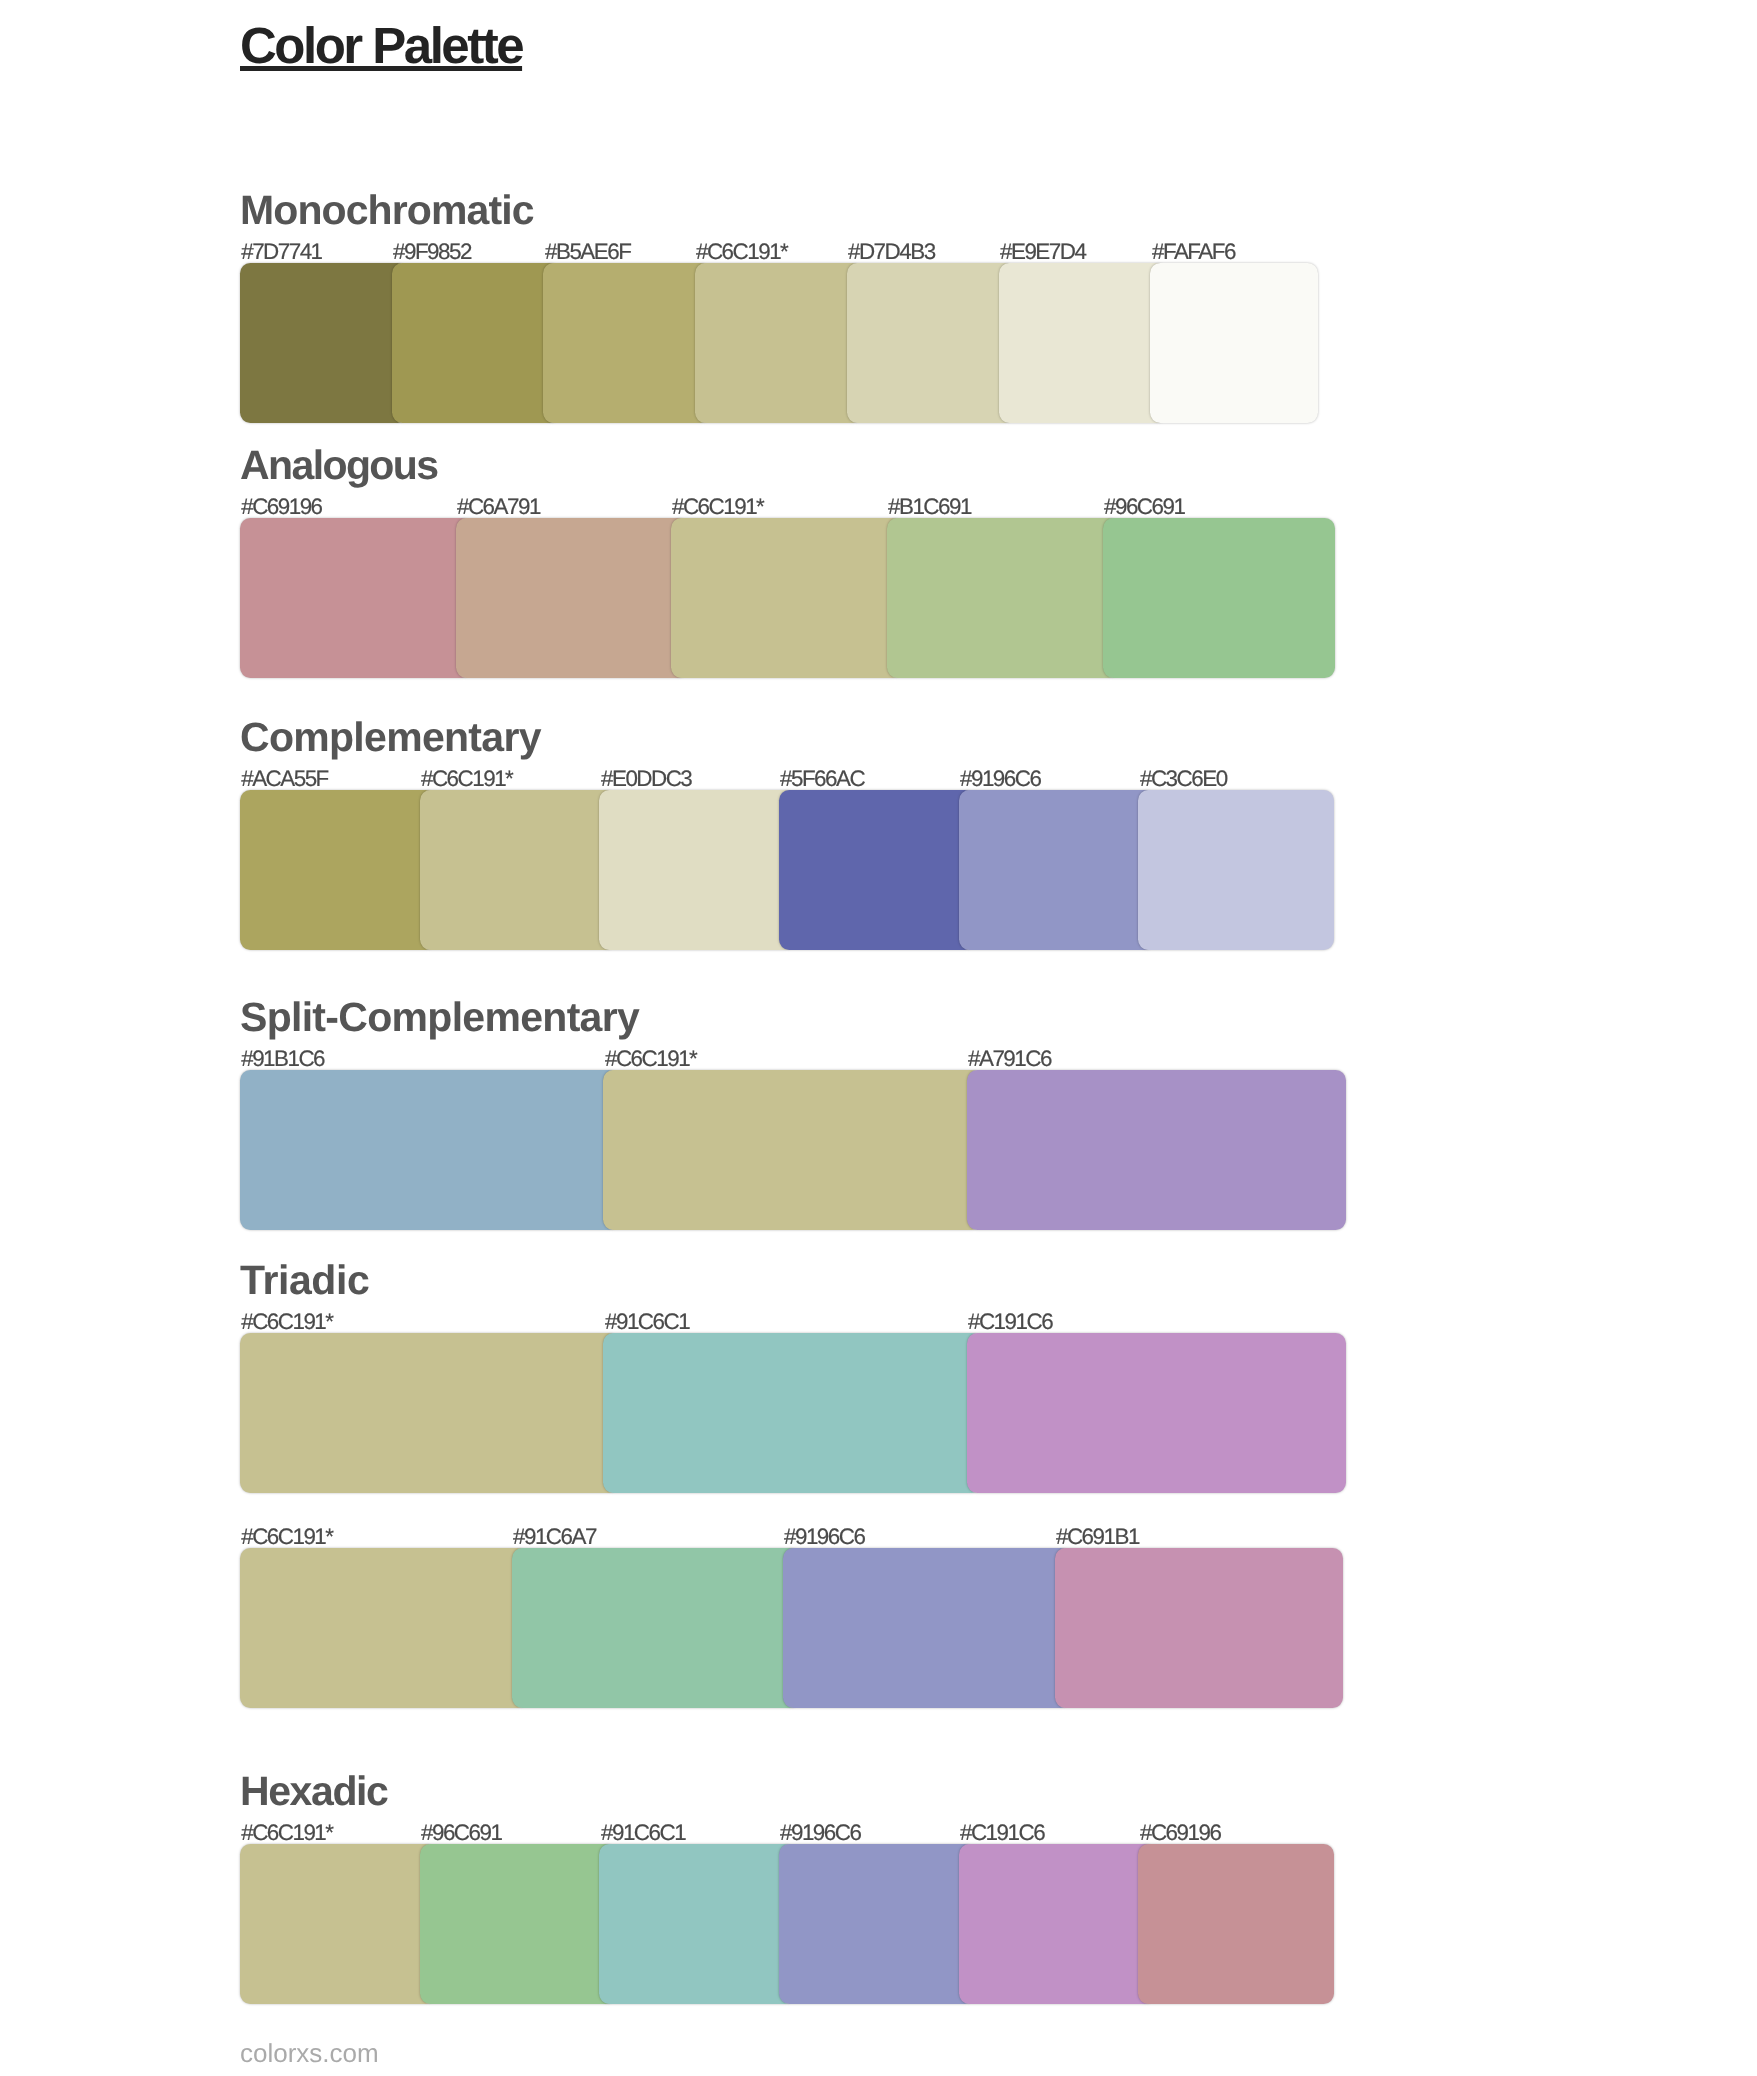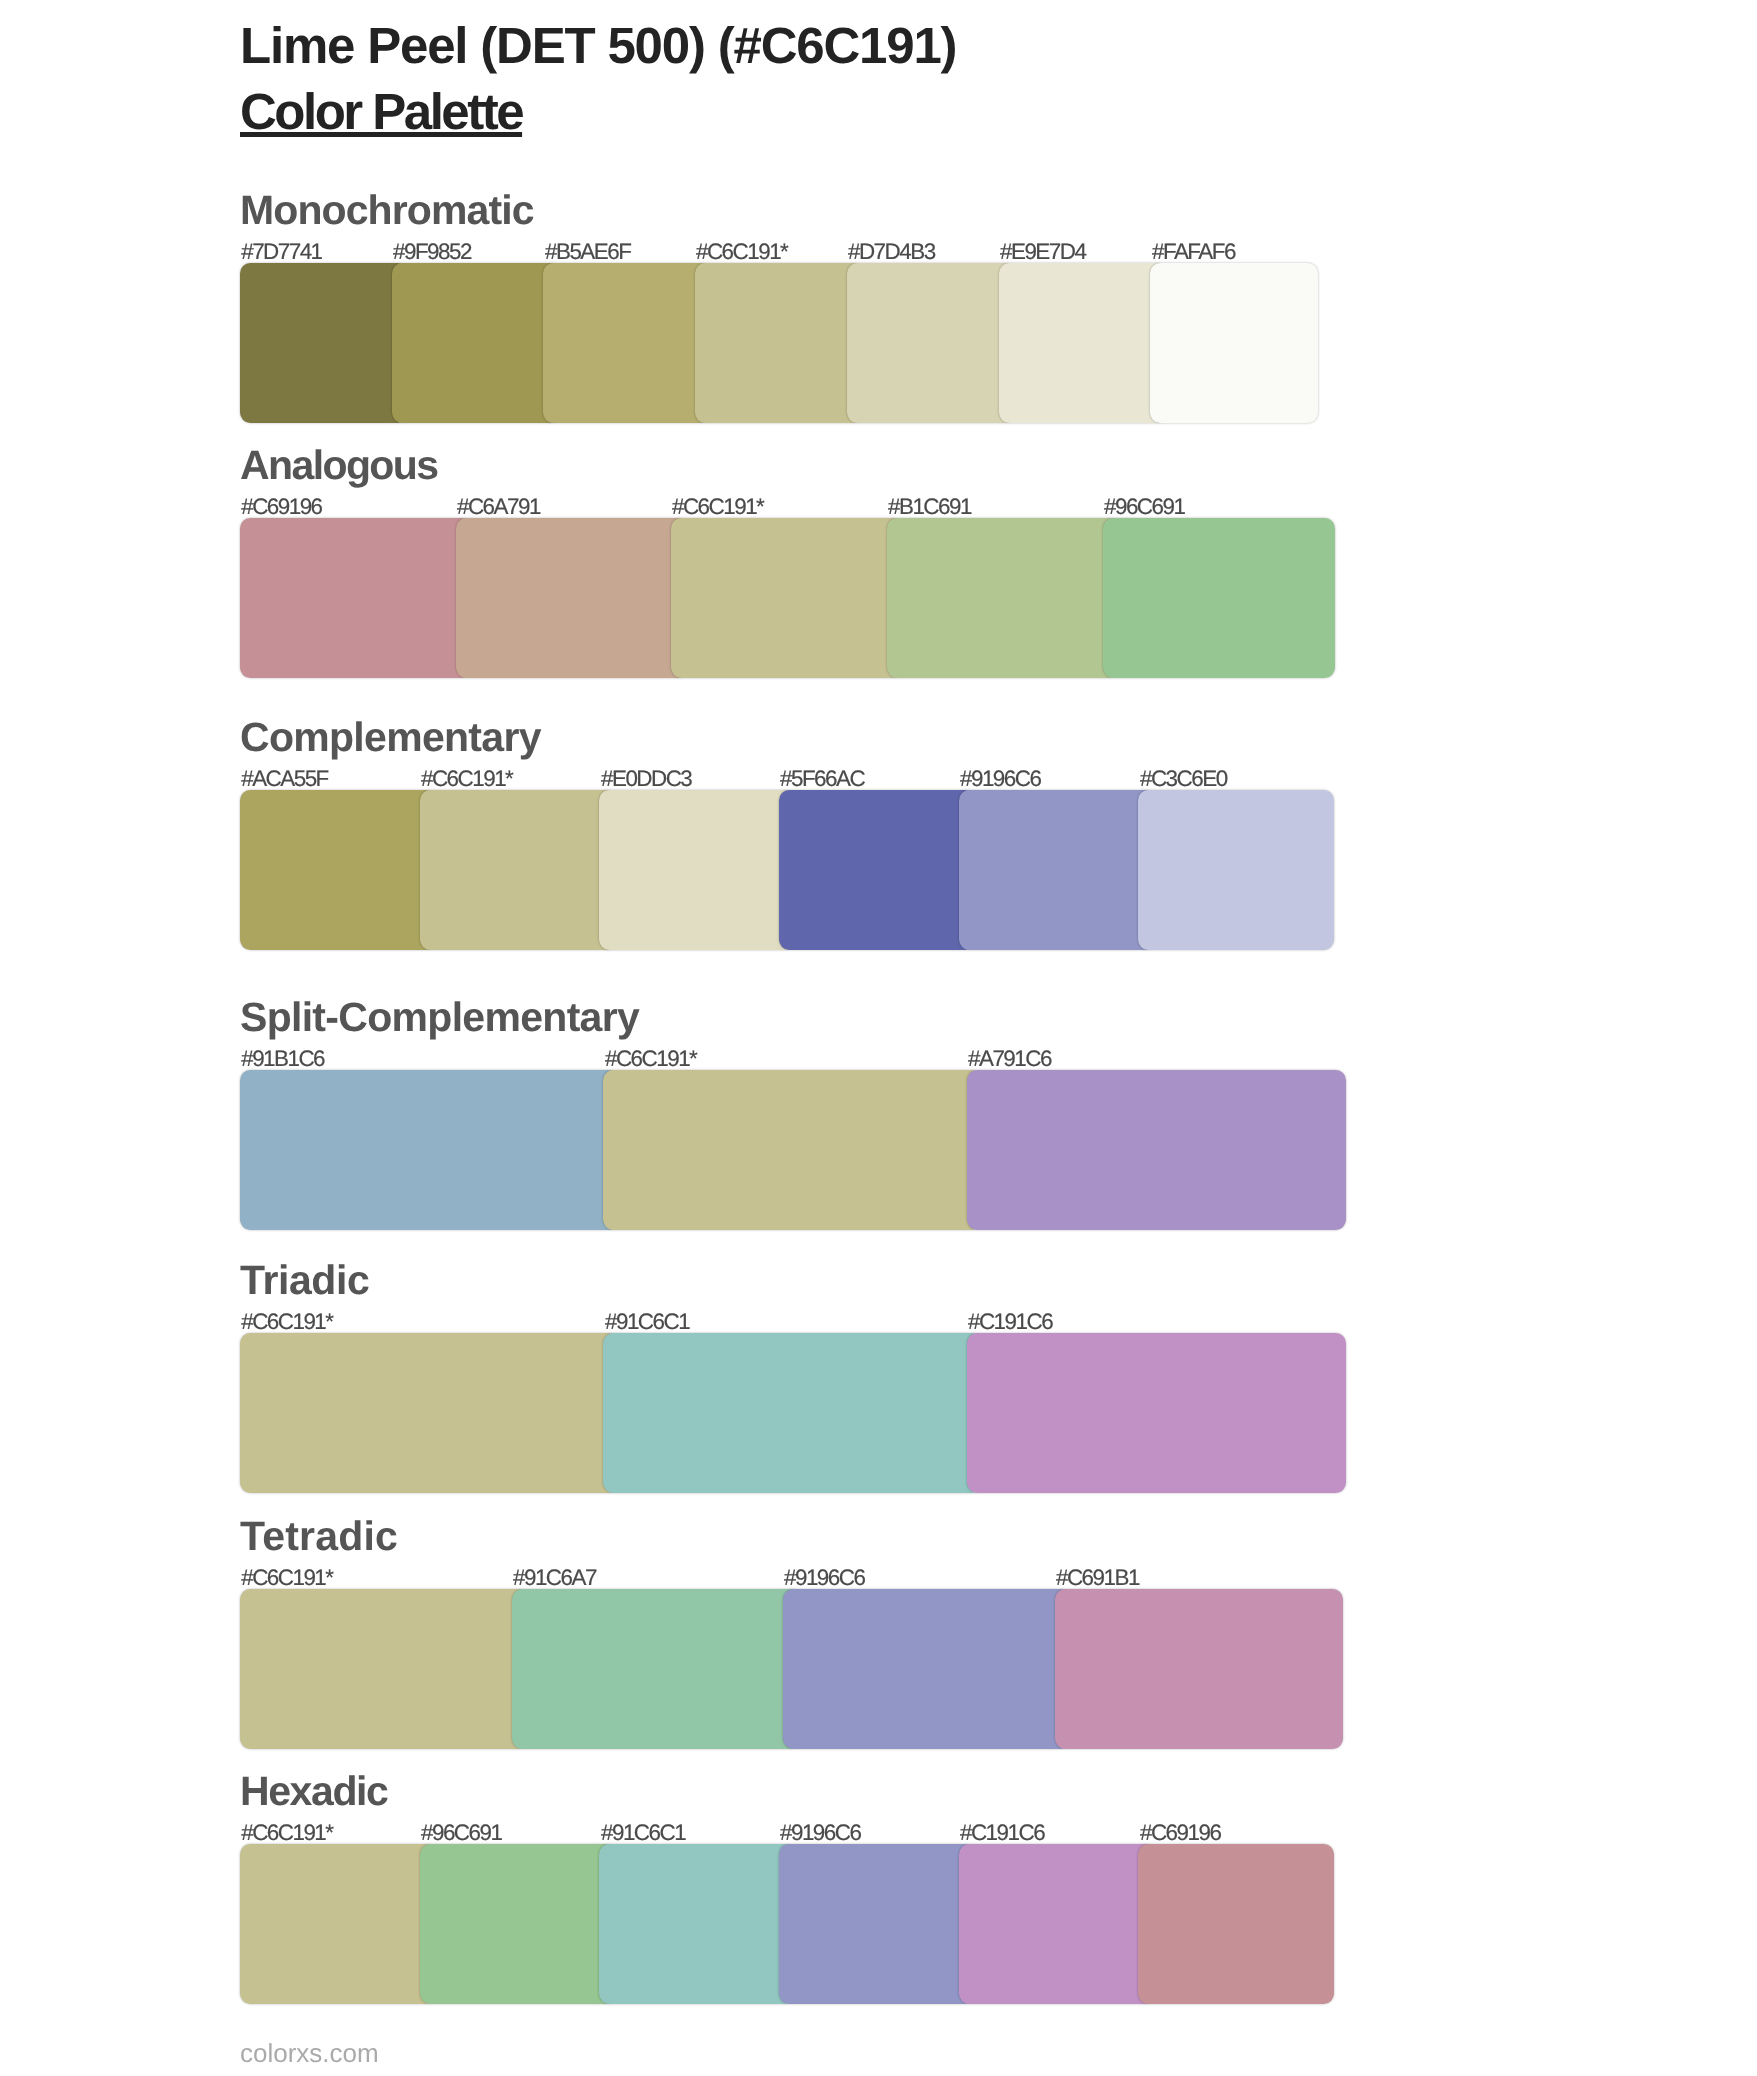--- a/index.html
+++ b/index.html
@@ -18,21 +18,20 @@
   .sw{position:absolute;top:0;height:160px;border-radius:10.4px;
       box-shadow:0 0 2.4px rgba(0,0,0,.3);}
   .footer{position:absolute;left:240px;top:2042px;will-change:opacity;font-size:26px;color:#aaaaaa;line-height:22.4px;}
 </style>
 </head>
 <body>
 
 <div class="page">
 
   <div class="title-block">
-    <div class="title">Lime Peel (DET 500) (#C6C191)</div>
     <div class="subtitle">Color Palette</div>
   </div>
 
 <div class="section" style="top:190px">
 <div class="sec-head" style="letter-spacing:-0.9px">Monochromatic</div>
 <div class="row">
 <div class="sw" style="left: 0px; width: 168px; z-index: 10; background-color: rgb(125, 119, 65);"></div>
 <div class="sw" style="left: 152px; width: 168px; z-index: 11; background-color: rgb(159, 152, 82);"></div>
 <div class="sw" style="left: 303px; width: 168px; z-index: 12; background-color: rgb(181, 174, 111);"></div>
 <div class="sw" style="left: 455px; width: 168px; z-index: 13; background-color: rgb(198, 193, 145);"></div>
@@ -96,21 +95,20 @@
 <div class="row">
 <div class="sw" style="left: 0px; width: 379px; z-index: 10; background-color: rgb(198, 193, 145);"></div>
 <div class="sw" style="left: 363px; width: 379px; z-index: 11; background-color: rgb(145, 198, 193);"></div>
 <div class="sw" style="left: 727px; width: 379px; z-index: 12; background-color: rgb(193, 145, 198);"></div>
 <div class="lbl" style="left:1.2px">#C6C191*</div>
 <div class="lbl" style="left:365px">#91C6C1</div>
 <div class="lbl" style="left:728px">#C191C6</div>
 </div>
 </div>
 <div class="section" style="top:1516px">
-<div class="sec-head" style="letter-spacing:0.2px">Tetradic</div>
 <div class="row">
 <div class="sw" style="left: 0px; width: 288px; z-index: 10; background-color: rgb(198, 193, 145);"></div>
 <div class="sw" style="left: 272px; width: 288px; z-index: 11; background-color: rgb(145, 198, 167);"></div>
 <div class="sw" style="left: 543px; width: 288px; z-index: 12; background-color: rgb(145, 150, 198);"></div>
 <div class="sw" style="left: 815px; width: 288px; z-index: 13; background-color: rgb(198, 145, 177);"></div>
 <div class="lbl" style="left:1.2px">#C6C191*</div>
 <div class="lbl" style="left:273px">#91C6A7</div>
 <div class="lbl" style="left:544px">#9196C6</div>
 <div class="lbl" style="left:816px">#C691B1</div>
 </div>

